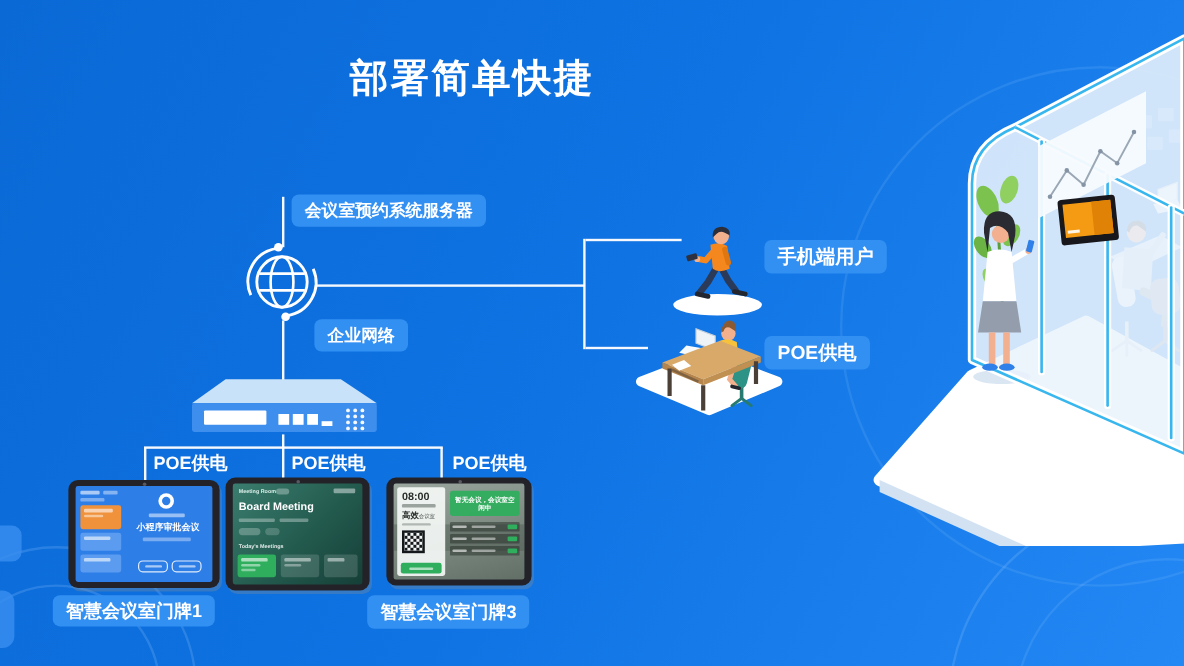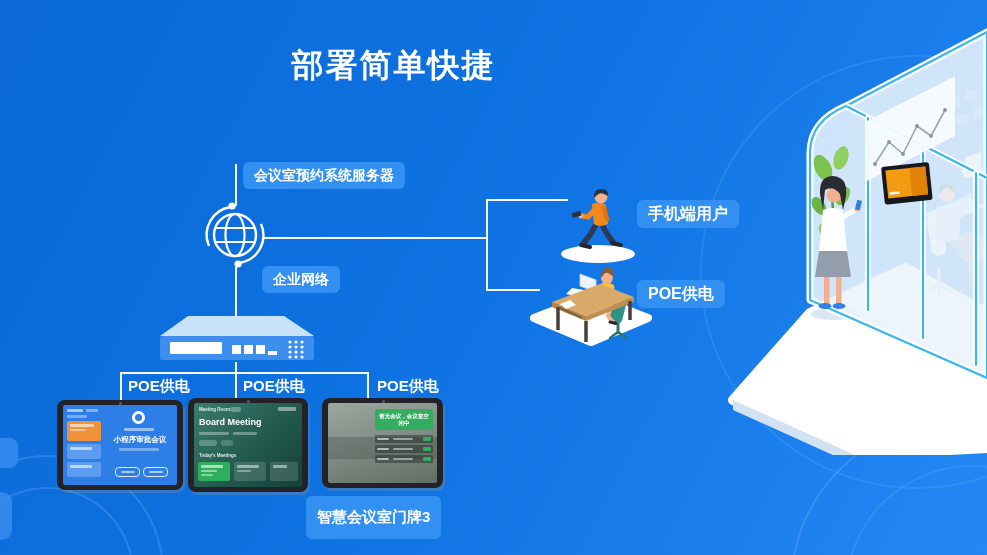--- a/index.html
+++ b/index.html
@@ -158,40 +158,53 @@
       <div class="abs" style="left:80px;top:62px;width:23px;height:8px;border:1px solid rgba(255,255,255,.85);border-radius:4px;">
         <div class="bar" style="margin:2.5px auto;width:14px;height:2px;"></div>
       </div>
     </div>
   </div>
 
   <div class="tablet" style="left:322px;top:398px;">
     <div class="cam"></div>
     <div class="screen" style="width:109px;height:80px;background:linear-gradient(165deg,#9ba79f 0%,#818f86 45%,#626f67 100%);">
       <div class="abs" style="left:0;top:34px;width:109px;height:22px;background:rgba(70,80,74,.35);"></div>
+      <div class="abs" style="left:3px;top:3px;width:40px;height:74px;border-radius:2px;background:rgba(245,248,246,.92);">
+        <div class="abs" style="left:4px;top:3px;color:#2a2f2c;font-size:9px;font-weight:bold;">08:00</div>
+        <div class="abs" style="left:4px;top:14px;width:28px;height:2.5px;background:#9aa39e;border-radius:1px;"></div>
+        <div class="abs" style="left:4px;top:19px;color:#2a2f2c;font-size:7px;font-weight:bold;">
+          <span>高效</span><span style="font-size:4.5px;font-weight:normal;color:#4a524e;">会议室</span>
+        </div>
+        <div class="abs" style="left:4px;top:30px;width:24px;height:2px;background:#b0b8b3;border-radius:1px;"></div>
+        <div class="qr abs" style="left:4px;top:36px;"></div>
+        <div class="abs" style="left:3px;top:63px;width:34px;height:9px;border-radius:2px;background:#2fae5e;">
+          <div class="bar" style="margin:3.5px auto;width:20px;height:2px;"></div>
+        </div>
+      </div>
       <div class="abs" style="left:47px;top:6px;width:58px;height:21px;border-radius:2px;background:rgba(47,174,94,.95);color:#fff;font-size:5.5px;font-weight:bold;display:flex;align-items:center;justify-content:center;text-align:center;padding:0 2px;box-sizing:border-box;">暂无会议，会议室空闲中</div>
       <div class="abs" style="left:47px;top:32px;width:58px;height:8px;border-radius:1px;background:rgba(28,38,32,.45);">
         <div class="bar abs" style="left:2px;top:3px;width:12px;height:2px;"></div>
         <div class="bar abs" style="left:18px;top:3px;width:20px;height:2px;opacity:.8;"></div>
         <div class="abs" style="right:2px;top:2px;width:8px;height:4px;border-radius:1px;background:#2fae5e;"></div>
       </div>
       <div class="abs" style="left:47px;top:42px;width:58px;height:8px;border-radius:1px;background:rgba(28,38,32,.45);">
         <div class="bar abs" style="left:2px;top:3px;width:12px;height:2px;"></div>
         <div class="bar abs" style="left:18px;top:3px;width:20px;height:2px;opacity:.8;"></div>
         <div class="abs" style="right:2px;top:2px;width:8px;height:4px;border-radius:1px;background:#2fae5e;"></div>
       </div>
       <div class="abs" style="left:47px;top:52px;width:58px;height:8px;border-radius:1px;background:rgba(28,38,32,.45);">
         <div class="bar abs" style="left:2px;top:3px;width:12px;height:2px;"></div>
         <div class="bar abs" style="left:18px;top:3px;width:20px;height:2px;opacity:.8;"></div>
         <div class="abs" style="right:2px;top:2px;width:8px;height:4px;border-radius:1px;background:#2fae5e;"></div>
       </div>
     </div>
   </div>
 
-  <div class="pill" style="left:306px;top:496px;height:43px;font-size:15px;">智慧会议室门牌3</div>
+  <div class="pill" style="left:44px;top:496px;height:26px;font-size:15px;">智慧会议室门牌1</div>
+  <div class="pill" style="left:306px;top:496px;height:28px;font-size:15px;">智慧会议室门牌3</div>
 
   <div class="abs" style="left:548px;top:186px;">
     <svg width="100" height="80" viewBox="0 0 100 80">
       <ellipse cx="50" cy="68" rx="37" ry="9" fill="#fff"></ellipse>
       <path d="M 49,37 L 42,49 L 35,58" stroke="#2b3a58" stroke-width="5.5" stroke-linecap="round" stroke-linejoin="round" fill="none"></path>
       <path d="M 53,37 L 59,48 L 65,56" stroke="#2b3a58" stroke-width="5.5" stroke-linecap="round" stroke-linejoin="round" fill="none"></path>
       <path d="M 33,59 l 9,2" stroke="#23262e" stroke-width="4" stroke-linecap="round"></path>
       <path d="M 64,57 l 9,2" stroke="#23262e" stroke-width="4" stroke-linecap="round"></path>
       <path d="M 44,18 Q 52,15 58,19 L 60,38 Q 51,42 46,38 Z" fill="#f5871f"></path>
       <path d="M 56,22 L 59,33" stroke="#e0760f" stroke-width="4.5" stroke-linecap="round"></path>

